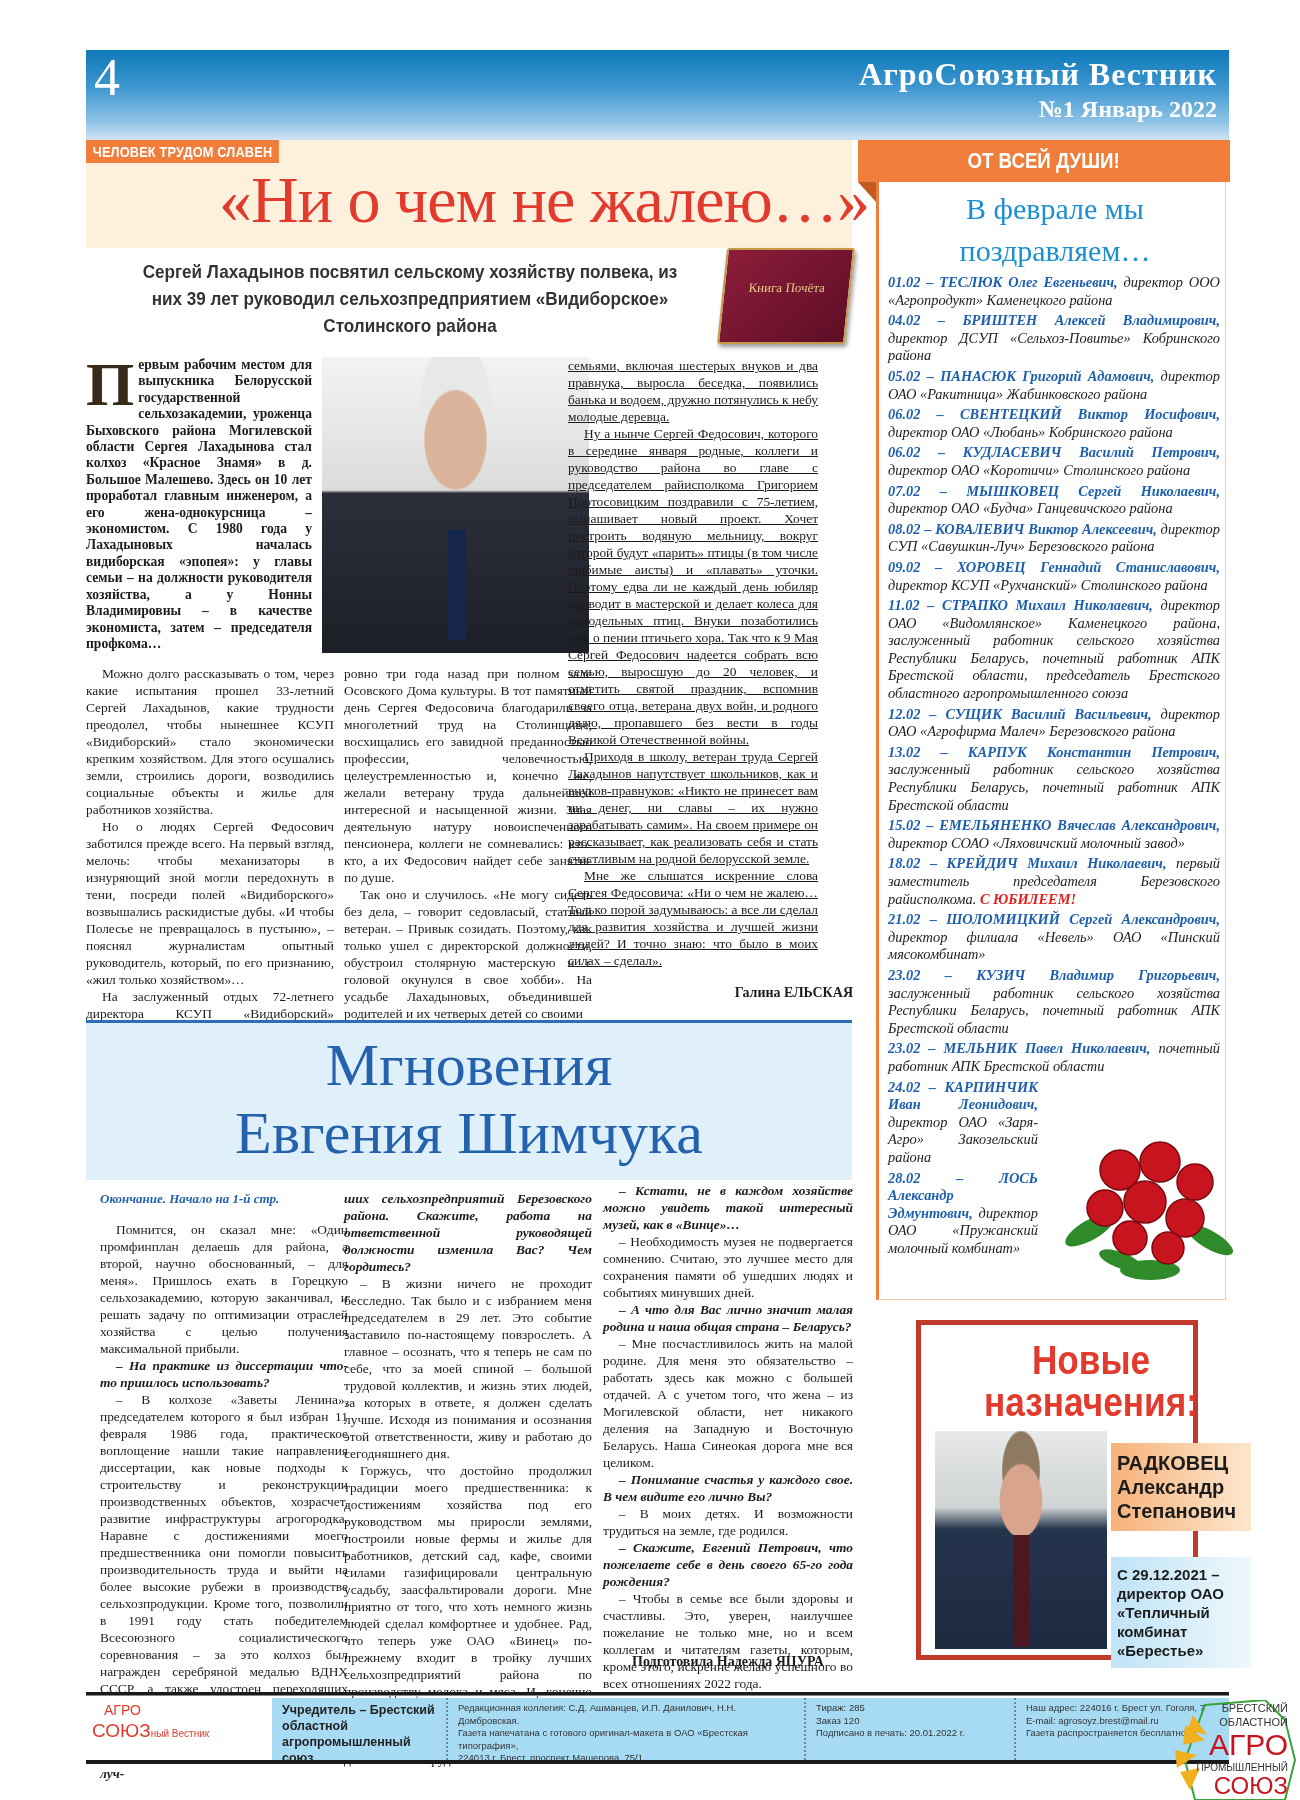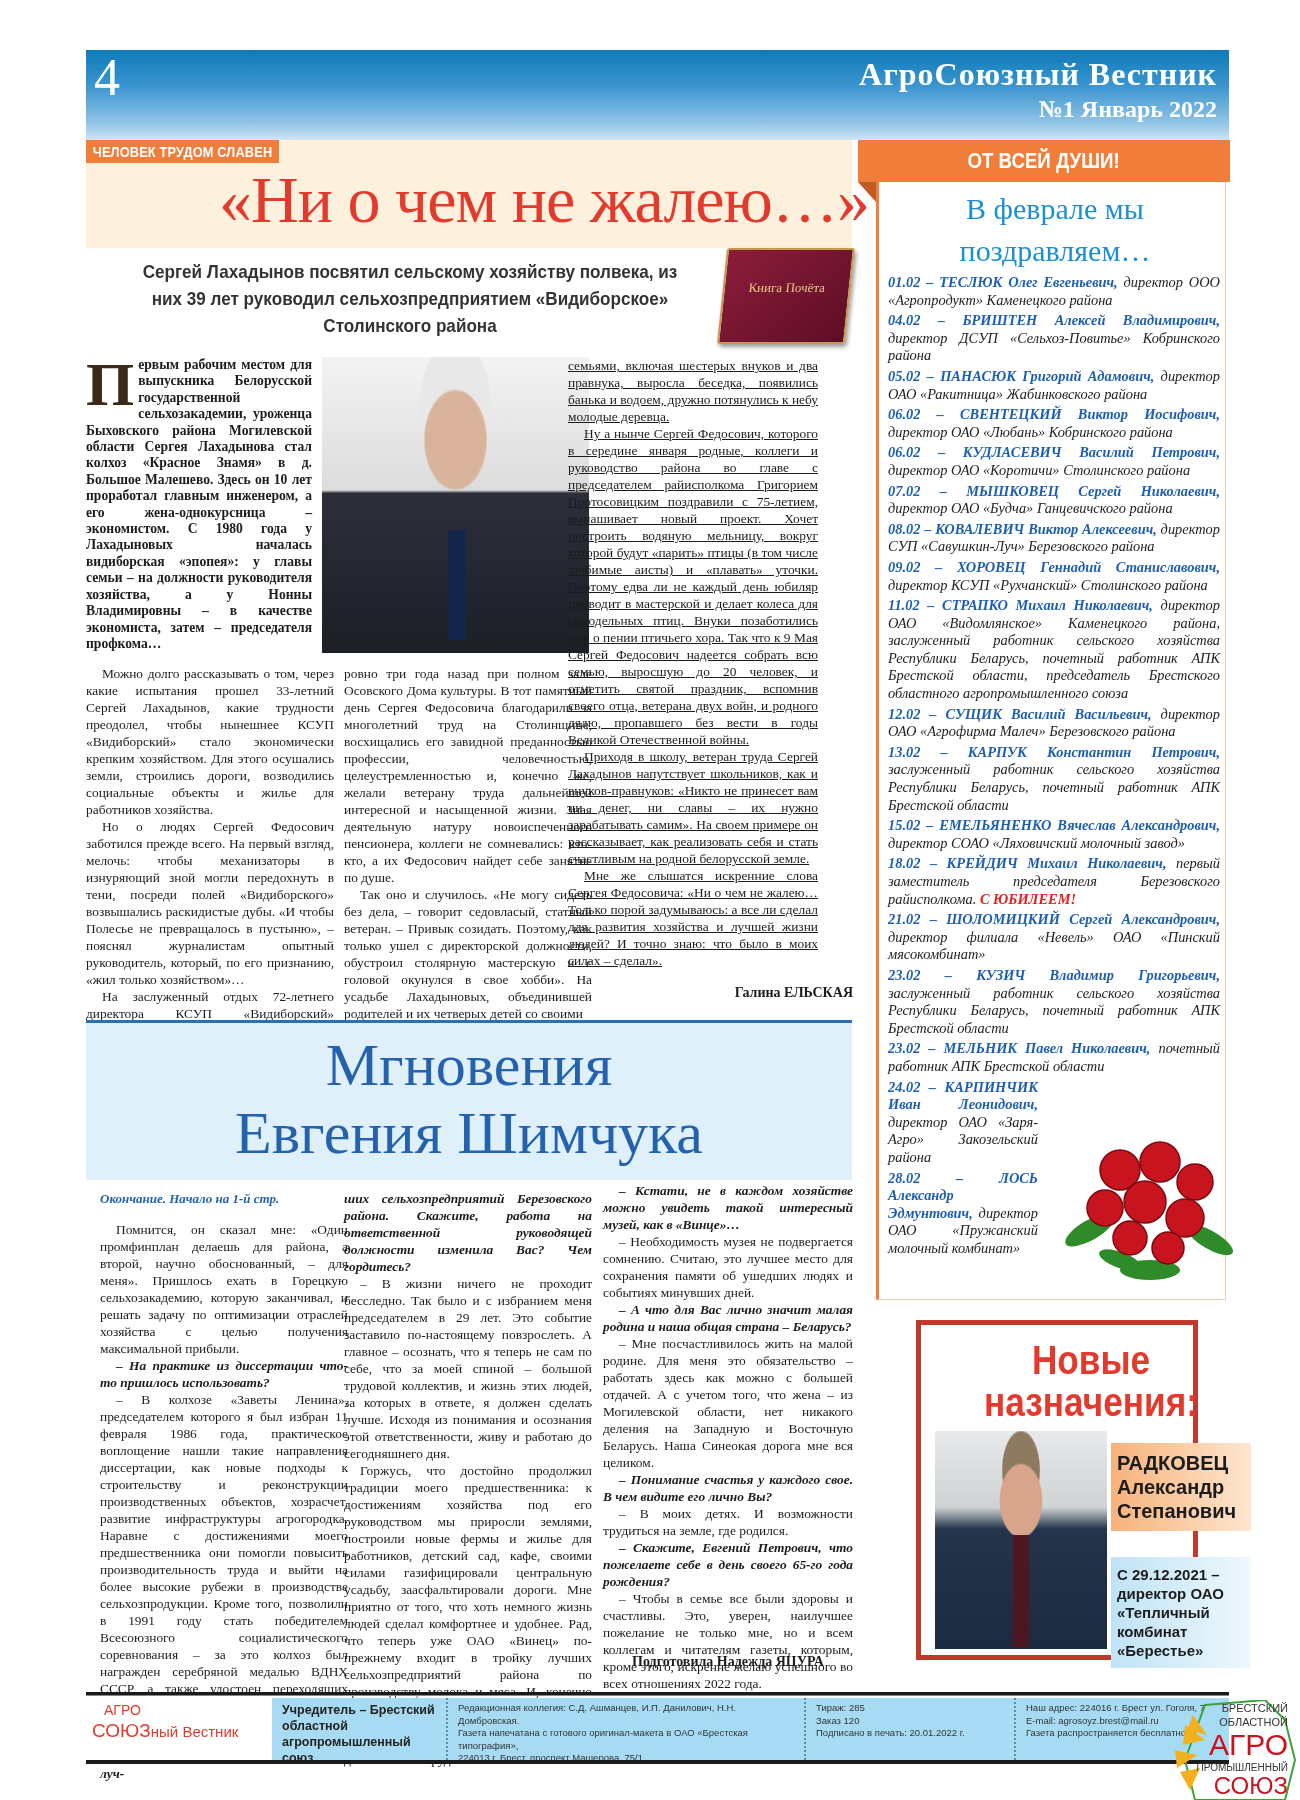--- a/index.html
+++ b/index.html
@@ -74,21 +74,21 @@
   .appt-role { left: 190px; top: 232px; width: 140px; padding: 8px 6px; background: linear-gradient(90deg,#bfe3f6,#eef8fd); font-family: "Liberation Sans", sans-serif; font-weight: bold; font-size: 15px; line-height: 19px; color: #1c1c1c; }
 
   
   .footer-rule-top { left: 86px; top: 1692px; width: 1143px; height: 4px; background: #1a1a1a; border-bottom: 1px solid #888; }
   .footer { left: 86px; top: 1698px; width: 1143px; height: 62px; background: #a7dbf3; display: flex; font-family: "Liberation Sans", sans-serif; }
   .footer-rule-bot { left: 86px; top: 1760px; width: 1143px; height: 4px; background: #1a1a1a; }
   .f-logo { width: 186px; background: #fff; position: relative; }
   .f-logo .agro { position: absolute; left: 18px; top: 4px; color: #e23b2e; font-size: 14px; }
   .f-logo .soyuz { position: absolute; left: 6px; top: 22px; color: #e23b2e; font-size: 19px; }
   .f-logo .soyuz b { color: #e23b2e; font-weight: normal; }
-  .f-logo .vest { color: #e23b2e; font-size: 15px; }
+  .f-logo .vest { color: #e23b2e; font-size: 10px; }
   .f-cell { padding: 4px 10px; font-size: 9.5px; line-height: 12.5px; color: #333; border-right: 2px dotted #6a8a9a; }
   .f-founder { width: 176px; font-size: 12.5px; line-height: 16px; font-weight: bold; color: #222; }
   .f-board { width: 358px; }
   .f-print { width: 210px; }
   .f-addr { flex: 1; border-right: none; }
   .union-logo { left: 1135px; top: 1700px; width: 165px; height: 100px; }
   .union-logo .t { position: absolute; right: 12px; font-family: "Liberation Sans", sans-serif; color: #333; text-align: right; }
 </style>
 </head>
 <body>

